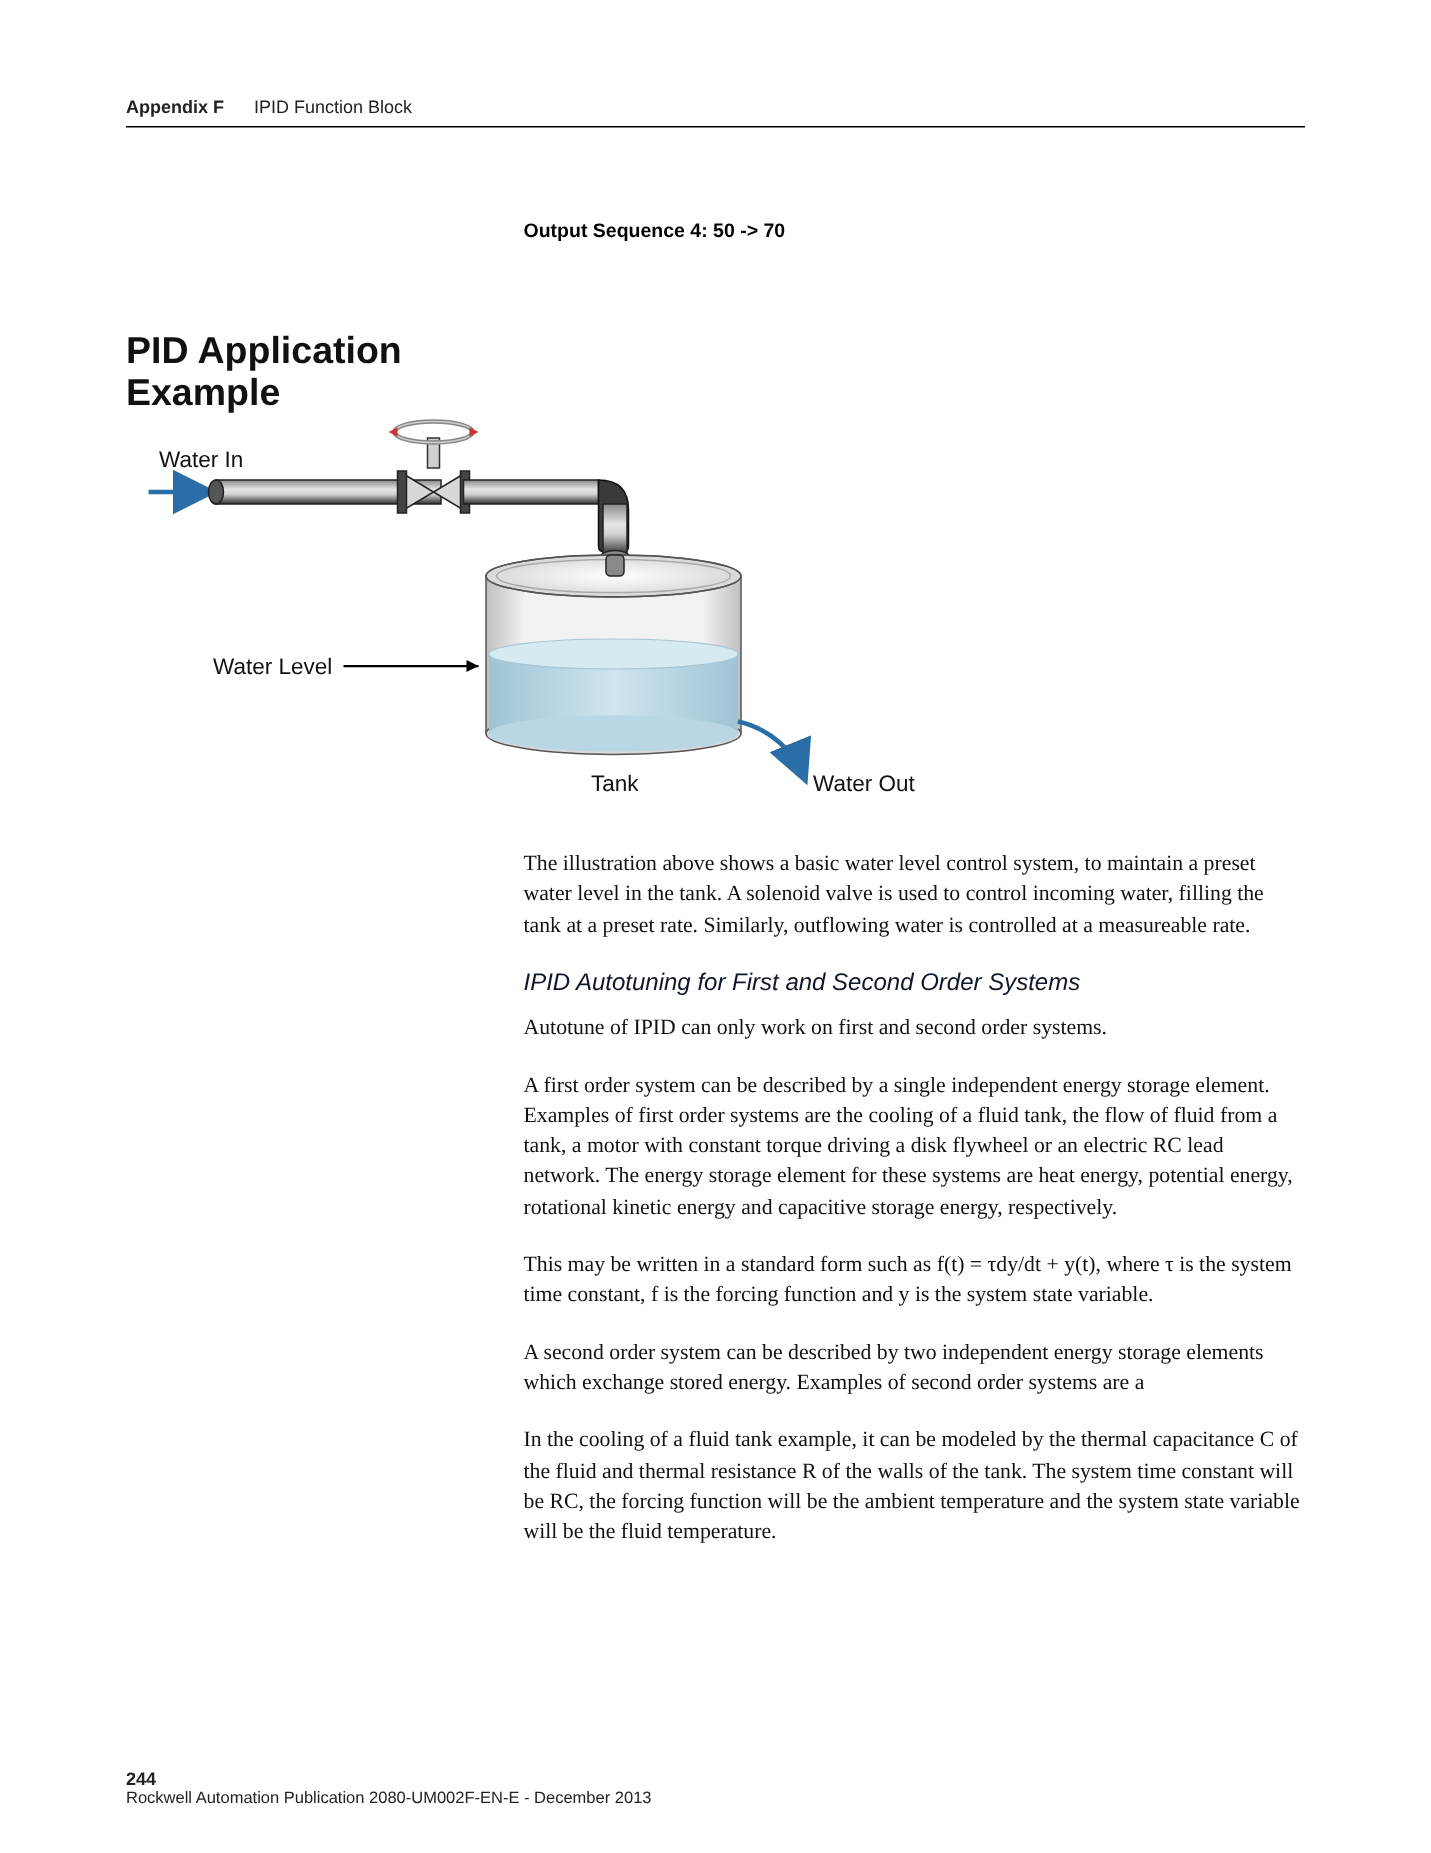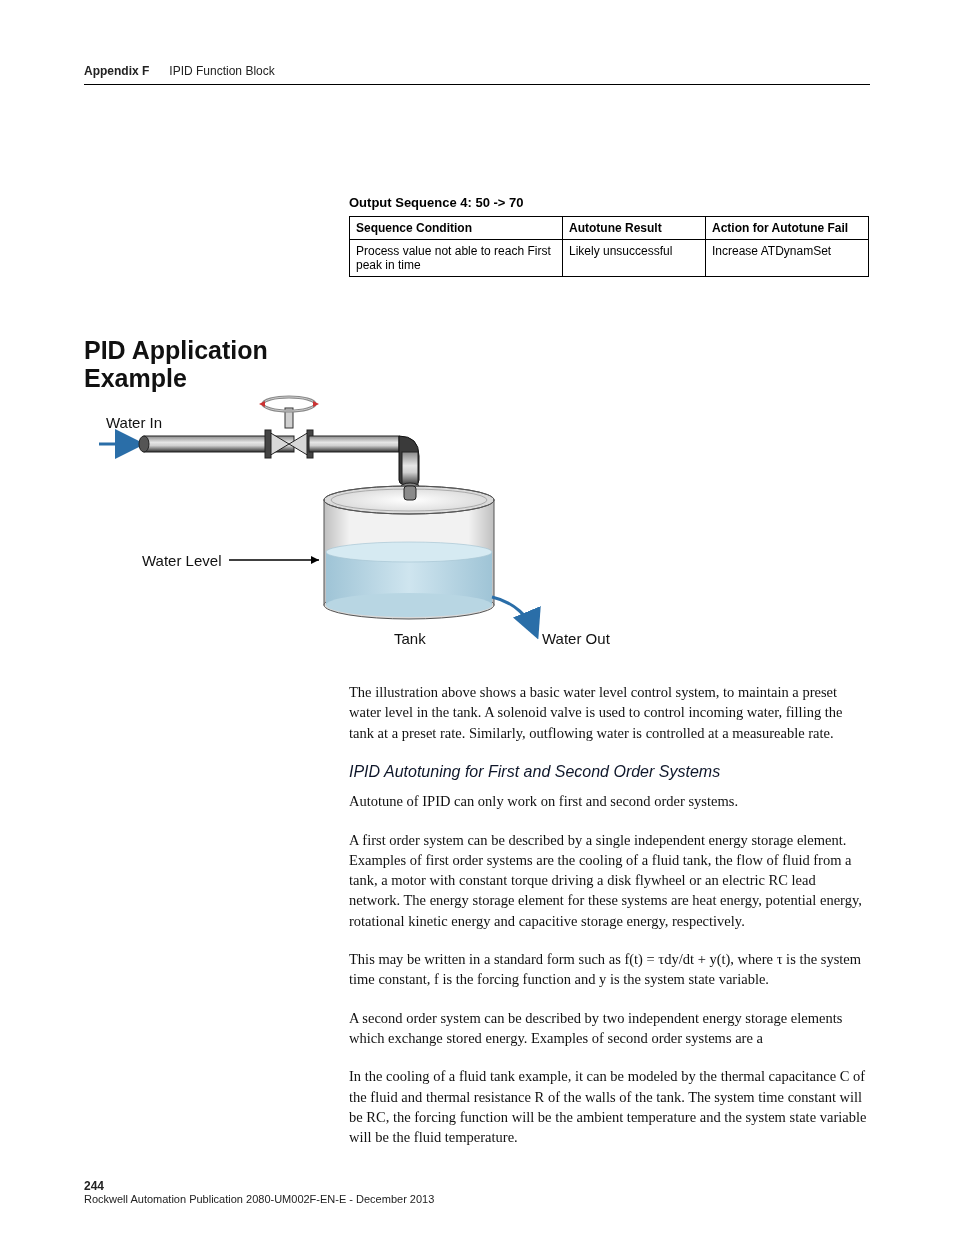--- a/index.html
+++ b/index.html
@@ -17,21 +17,21 @@
     min-height: 1235px;
   }
   .header-line {
     display: flex;
     align-items: baseline;
     font-family: Arial, Helvetica, sans-serif;
     font-size: 12px;
     color: #222;
     padding-bottom: 6px;
     border-bottom: 1.5px solid #000;
-    margin-bottom: 110px;
+    margin-bottom: 61px;
   }
   .header-appendix {
     font-weight: bold;
     margin-right: 20px;
   }
   .header-title {
     font-weight: normal;
   }
   .table-caption {
     font-family: Arial, Helvetica, sans-serif;
@@ -125,34 +125,20 @@
 <body>
 
 <div class="page">
 
   <div class="header-line">
     <span class="header-appendix">Appendix F</span>
     <span class="header-title">IPID Function Block</span>
   </div>
 
   <div class="table-caption">Output Sequence 4: 50 -&gt; 70</div>
-  <table class="seq">
-    <tbody>
-        <tr>
-      <th style="width:200px">Sequence Condition</th>
-      <th style="width:130px">Autotune Result</th>
-      <th>Action for Autotune Fail</th>
-    </tr>
-    <tr>
-      <td>Process value not able to reach First peak in time</td>
-      <td>Likely unsuccessful</td>
-      <td>Increase ATDynamSet</td>
-    </tr>
-  </tbody>
-    </table>
 
   <div class="main-row">
     <div class="section-heading">PID Application Example</div>
     <div class="diagram-col">
       <div class="diagram">
         <svg width="500" height="260" viewBox="0 0 500 260">
           <defs>
             <linearGradient id="pipegrad" x1="0" y1="0" x2="0" y2="1">
               <stop offset="0%" stop-color="#8a8a8a"></stop>
               <stop offset="40%" stop-color="#e6e6e6"></stop>

